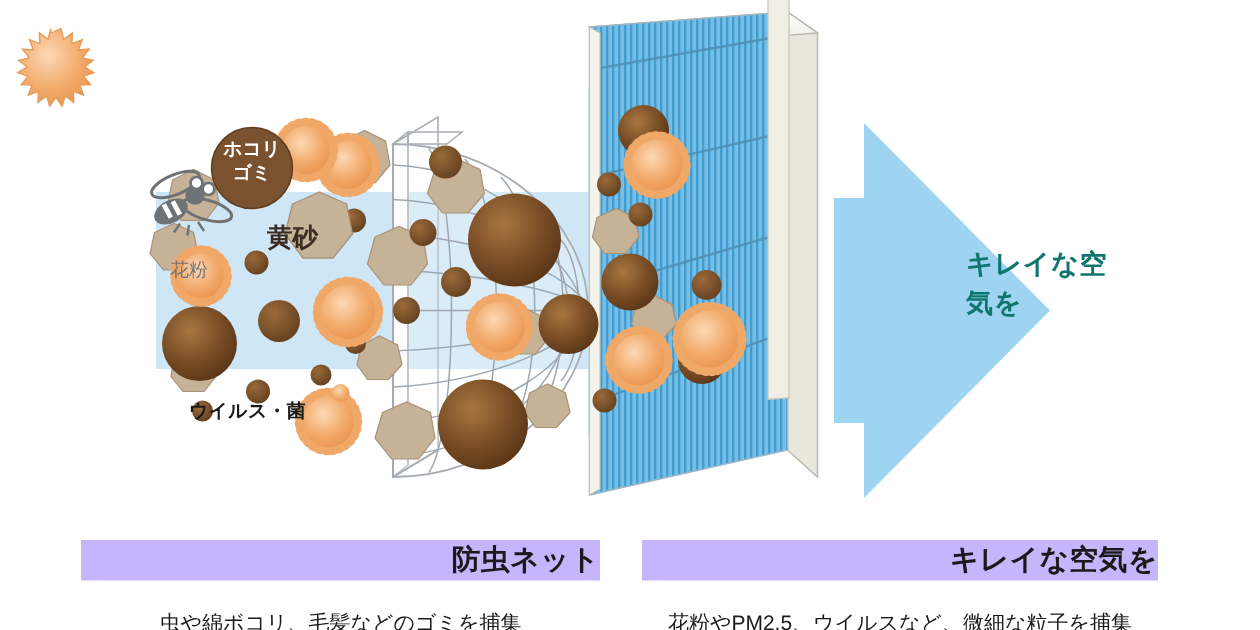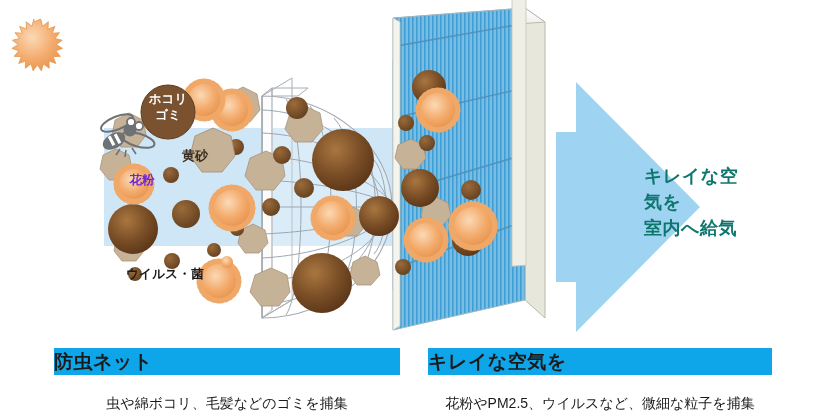--- a/index.html
+++ b/index.html
@@ -14,25 +14,26 @@
   #svgroot{position:absolute;left:0;top:0;}
 
   
   .captions{
     position:absolute;left:0;top:348px;width:840px;height:72px;
   }
   .cap-col{position:absolute;top:0;}
   .cap-col.left{left:54px;width:346px;}
   .cap-col.right{left:428px;width:344px;}
   .cap-bar{
-    background:#0ea5e9;
+    background:#c4b5fd;
     height:27px;line-height:27px;
-    text-align:left;
+    text-align:right;
     font-size:19px;font-weight:bold;color:#1a1a1a;
     letter-spacing:0.5px;
+    margin-top:12px;
   }
   .cap-sub{
     margin-top:20px;
     text-align:center;
     font-size:14px;color:#1a1a1a;
     letter-spacing:0px;
     white-space:nowrap;
   }
 
   
@@ -53,25 +54,25 @@
 
   
   .ptext{position:absolute;text-align:center;white-space:nowrap;pointer-events:none;}
   .ptext-dust{
     left:139px;top:92px;width:58px;
     font-size:12.5px;font-weight:bold;color:#ffffff;line-height:1.25;
   }
   .ptext-dust span{display:block;}
   .ptext-kosa{
     left:172px;top:147px;width:46px;
-    font-size:13px;font-weight:bold;color:#3a2d20;
+    font-size:17px;font-weight:bold;color:#3a2d20;
   }
   .ptext-kafun{
-    left:120px;top:172px;width:44px;
-    font-size:12.5px;font-weight:bold;color:#6d28d9;
+    left:104px;top:172px;width:44px;
+    font-size:12.5px;font-weight:normal;color:#737373;
   }
 </style>
 </head>
 <body>
 
 <div id="stage">
 
   <svg id="svgroot" width="840" height="420" viewBox="0 0 840 420">
     <defs>
 
@@ -305,21 +306,20 @@
   </div>
 
   <div class="ptext ptext-kosa">黄砂</div>
 
   <div class="ptext ptext-kafun">花粉</div>
 
   <div class="lbl lbl-virus">ウイルス・菌</div>
 
   <div class="arrow-text">
     <span>キレイな空気を</span>
-    <span>室内へ給気</span>
   </div>
 
   <div class="captions">
     <div class="cap-col left">
       <div class="cap-bar">防虫ネット</div>
       <div class="cap-sub">虫や綿ボコリ、毛髪などのゴミを捕集</div>
     </div>
     <div class="cap-col right">
       <div class="cap-bar">キレイな空気を</div>
       <div class="cap-sub">花粉やPM2.5、ウイルスなど、微細な粒子を捕集</div>

